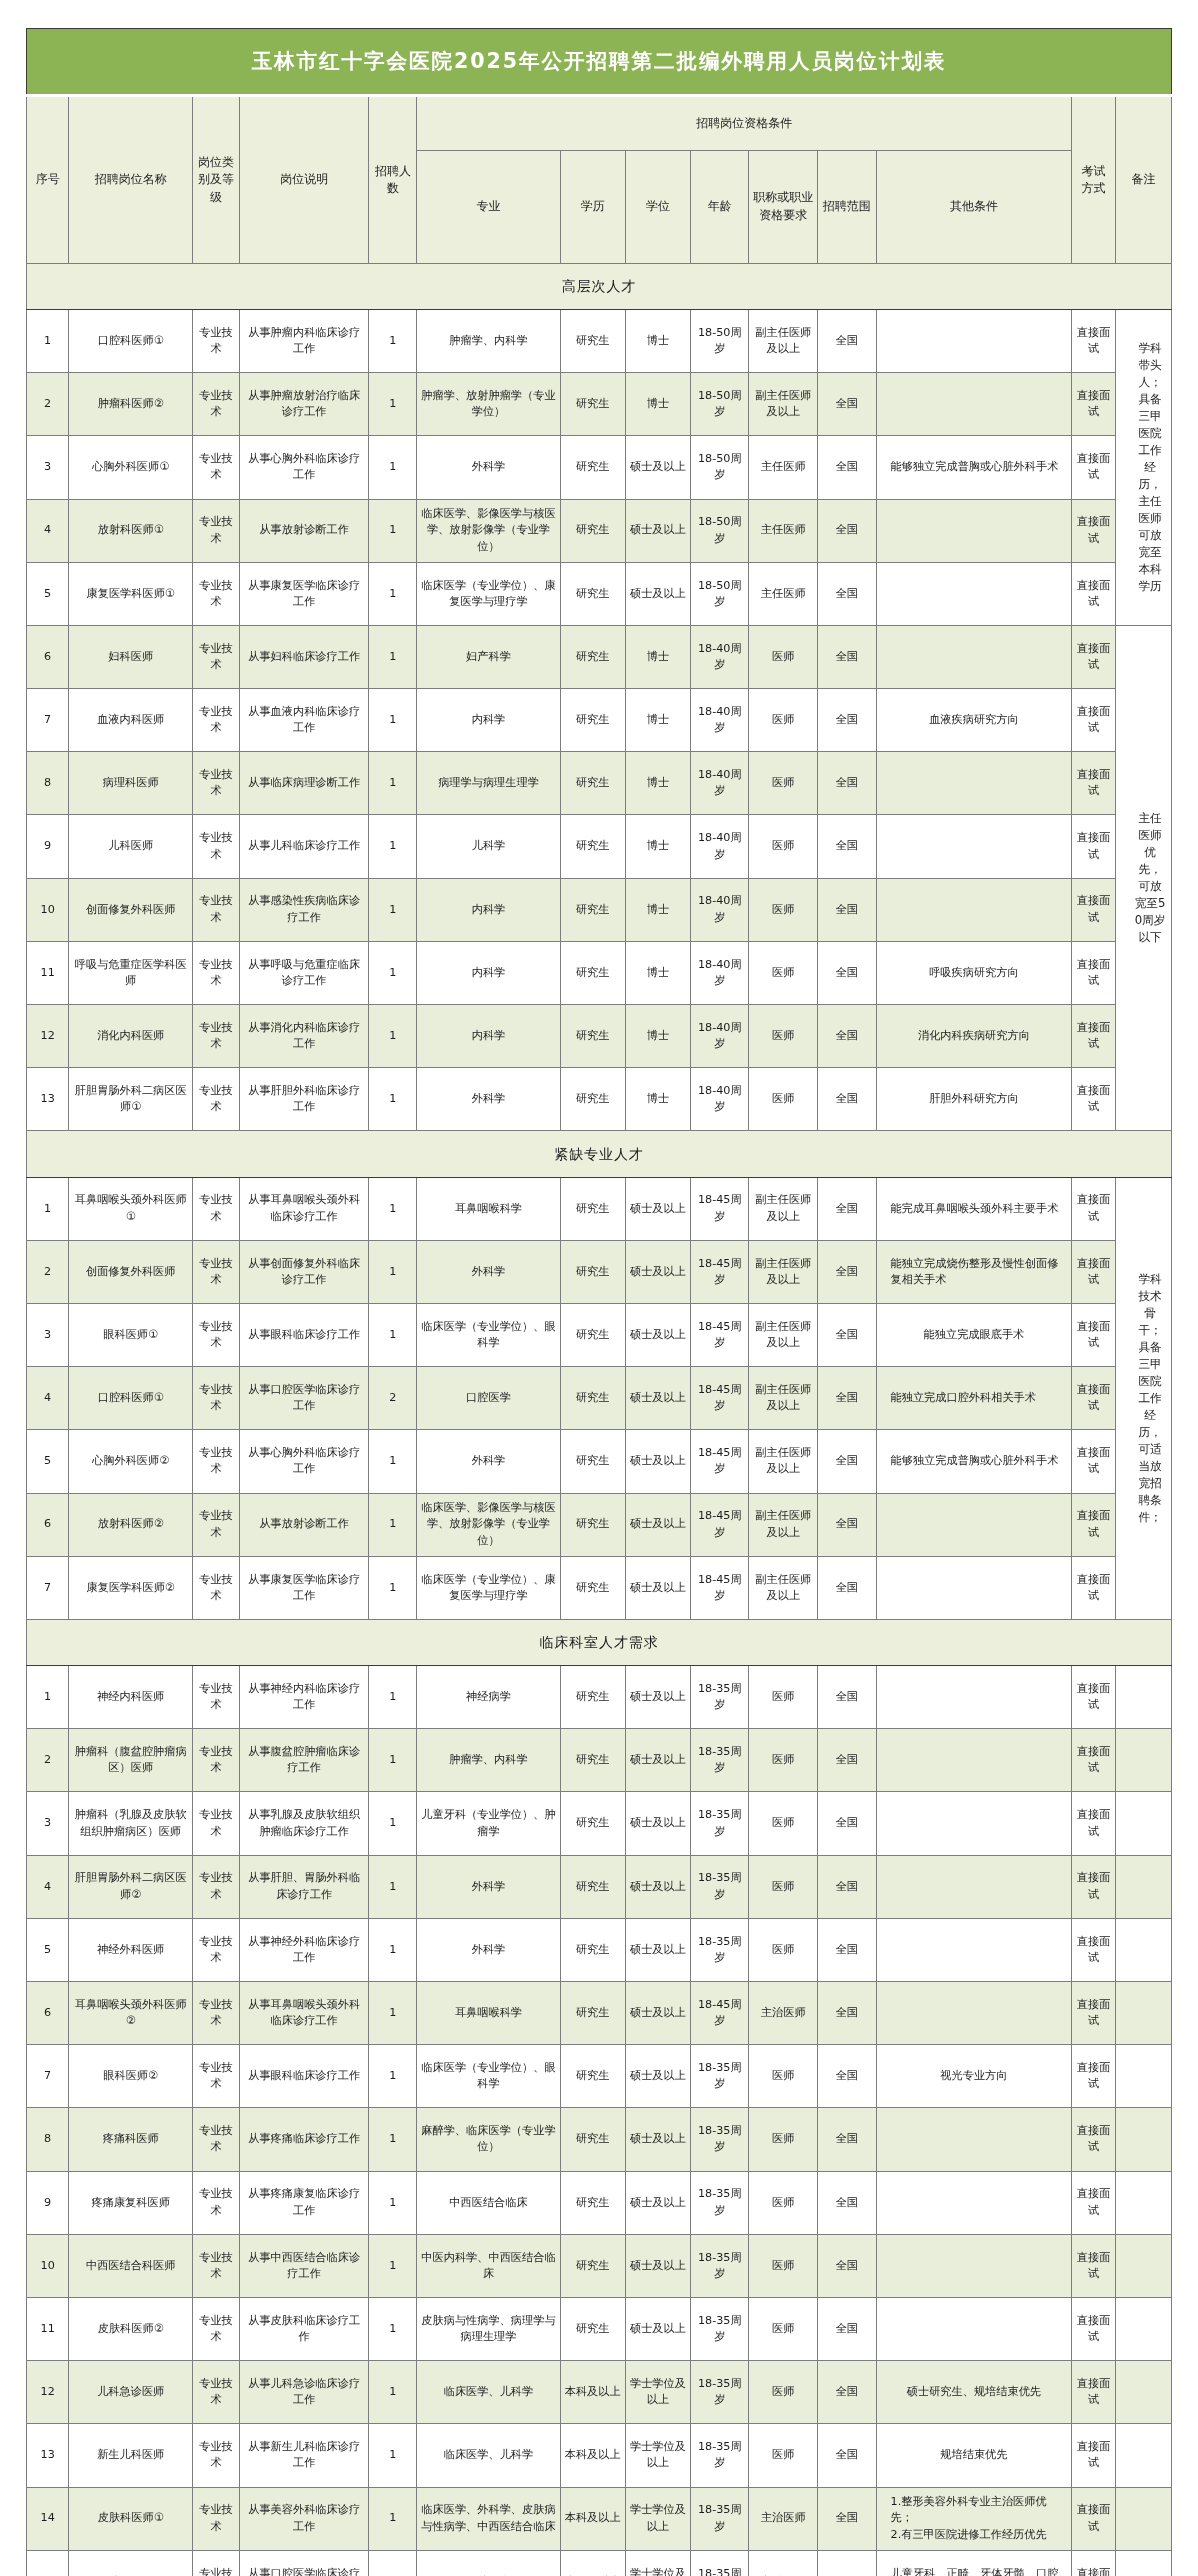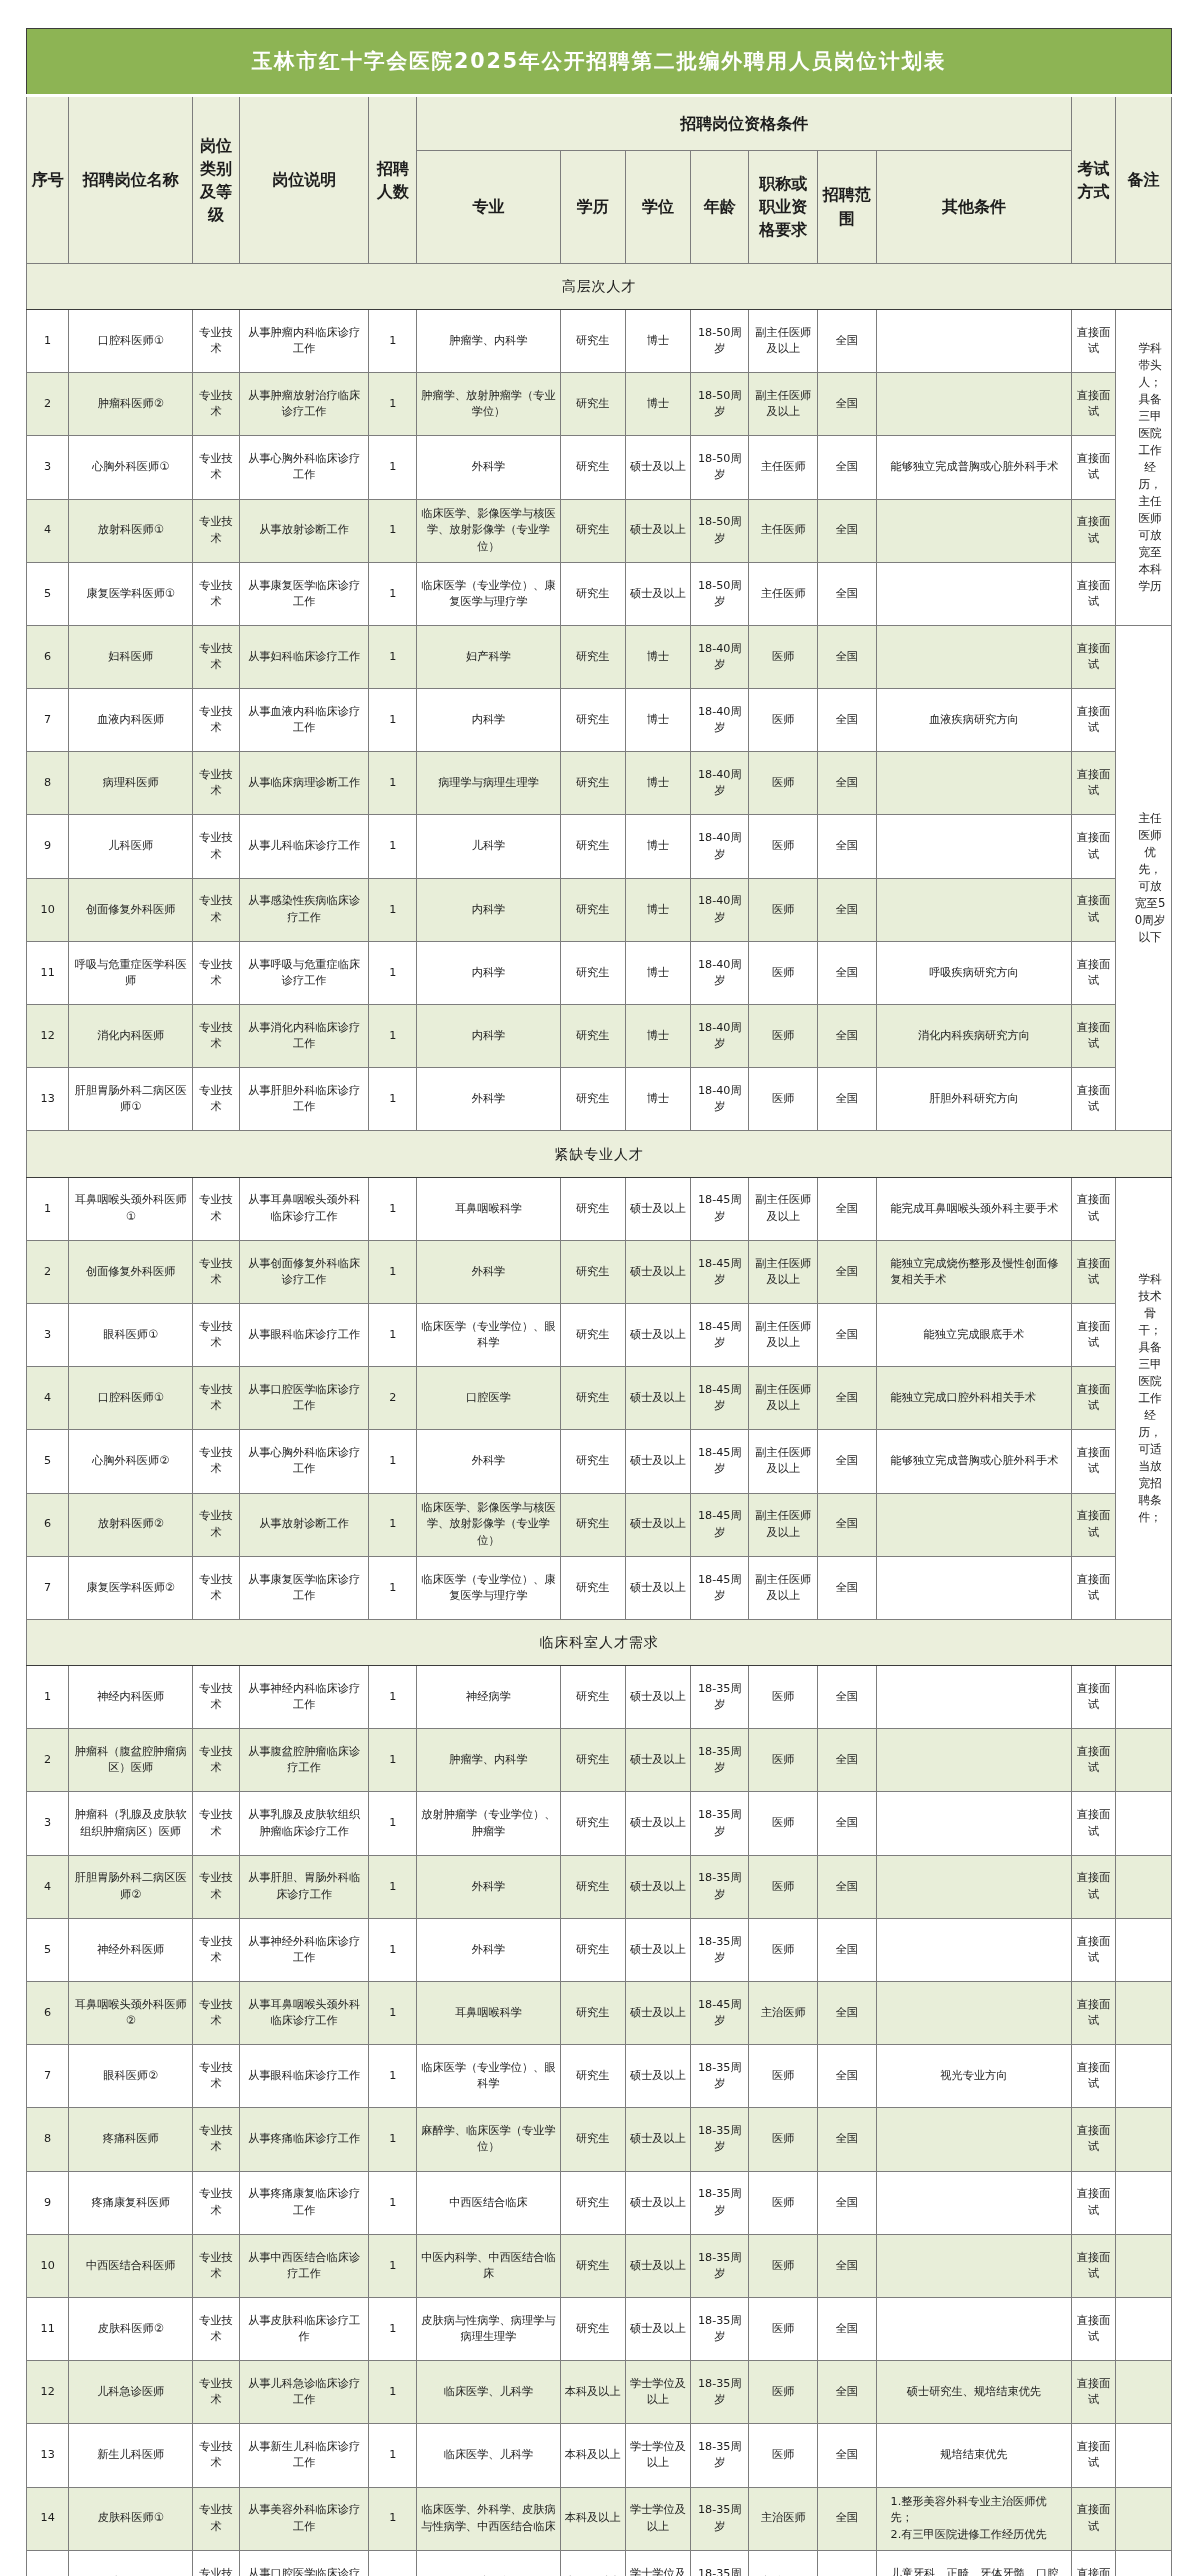--- a/index.html
+++ b/index.html
@@ -40,22 +40,22 @@
     font-weight:bold;
     letter-spacing:1.9px;
     height:58px;
     border:none;
     border-bottom:3.7px solid #ffffff;
     padding:3.7px;
     margin-left:35px;
   }
   thead th{
     background:var(--header-bg);
-    font-weight:bold;
-    font-size:16px;
+    font-weight:normal;
+    font-size:12px;
   }
   thead tr.h1 th{height:41px;}
   thead tr.h2 th{height:101px;}
   thead tr.h2 th,
   thead tr.h1 th{border-color:var(--border-thin);}
   thead tr.h2{border-bottom:1.9px solid var(--border-thick);}
   tr.section-row td{
     background:var(--header-bg);
     font-weight:normal;
     font-size:14px;
@@ -459,21 +459,21 @@
           <td></td>
           <td>直接面试</td>
           <td></td>
         </tr>
         <tr>
           <td>3</td>
           <td>肿瘤科（乳腺及皮肤软组织肿瘤病区）医师</td>
           <td>专业技术</td>
           <td>从事乳腺及皮肤软组织肿瘤临床诊疗工作</td>
           <td>1</td>
-          <td>放射肿瘤学（专业学位）、肿瘤学</td>
+          <td>儿童牙科（专业学位）、肿瘤学</td>
           <td>研究生</td>
           <td>硕士及以上</td>
           <td>18-35周岁</td>
           <td>医师</td>
           <td>全国</td>
           <td></td>
           <td>直接面试</td>
           <td></td>
         </tr>
         <tr class="alt">

